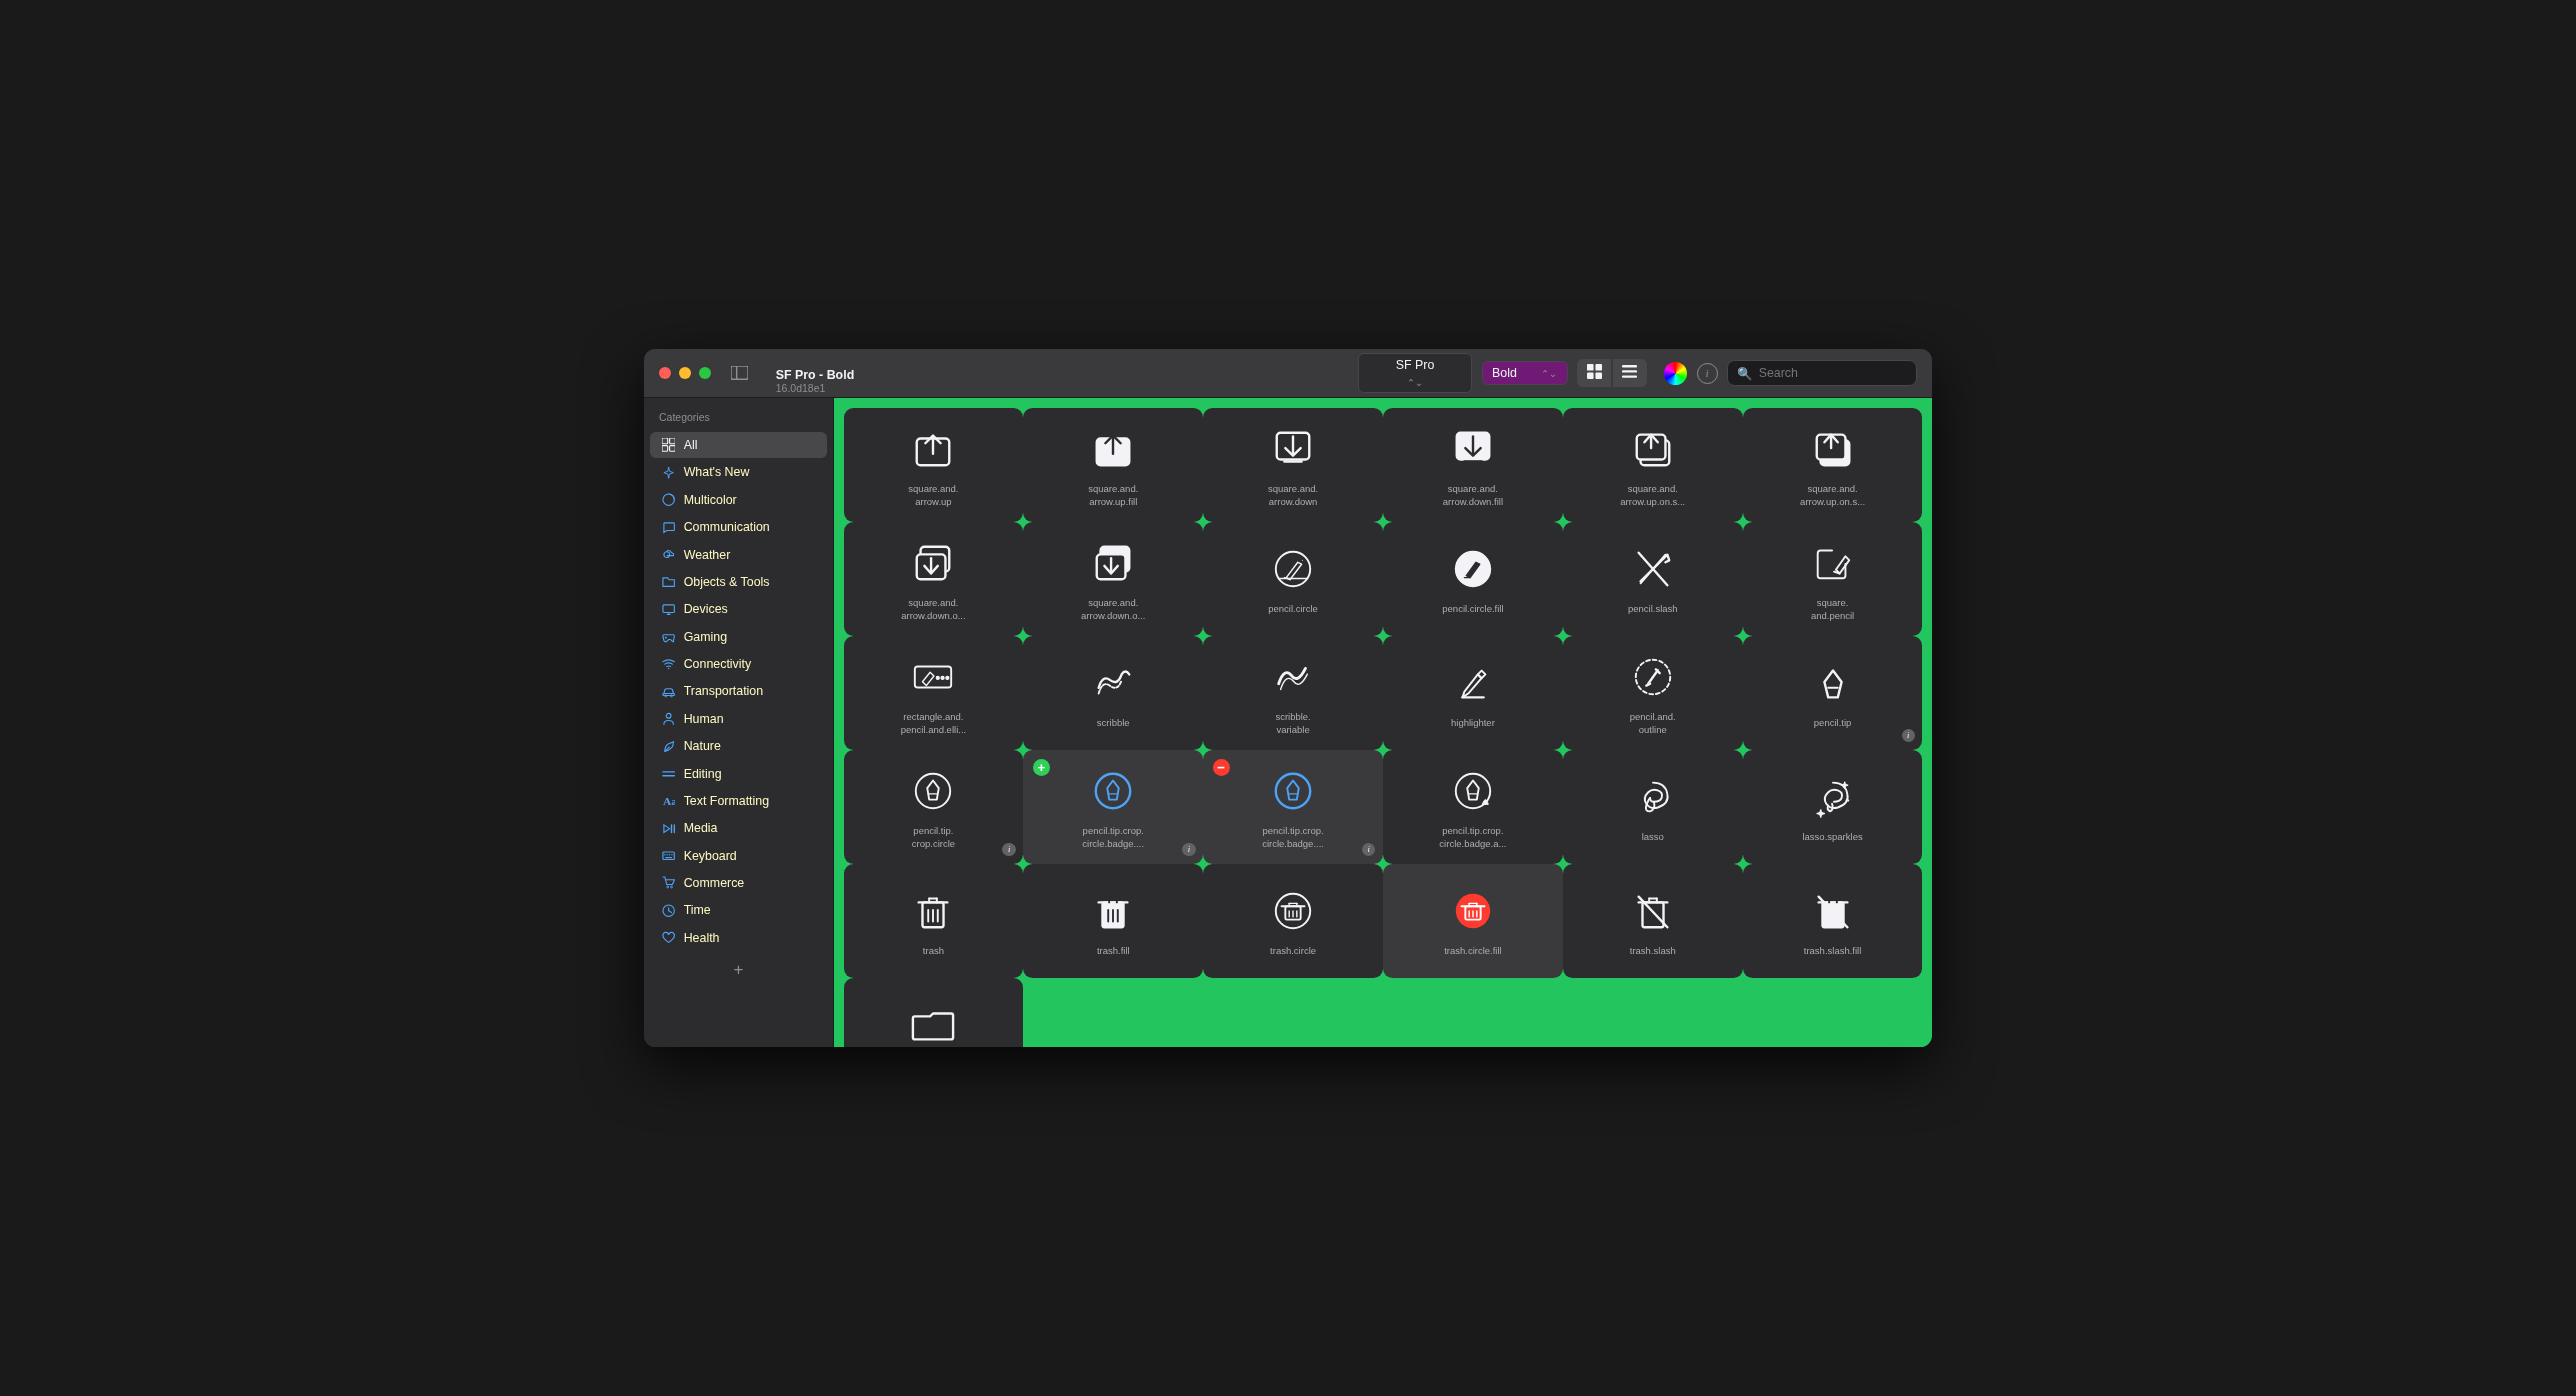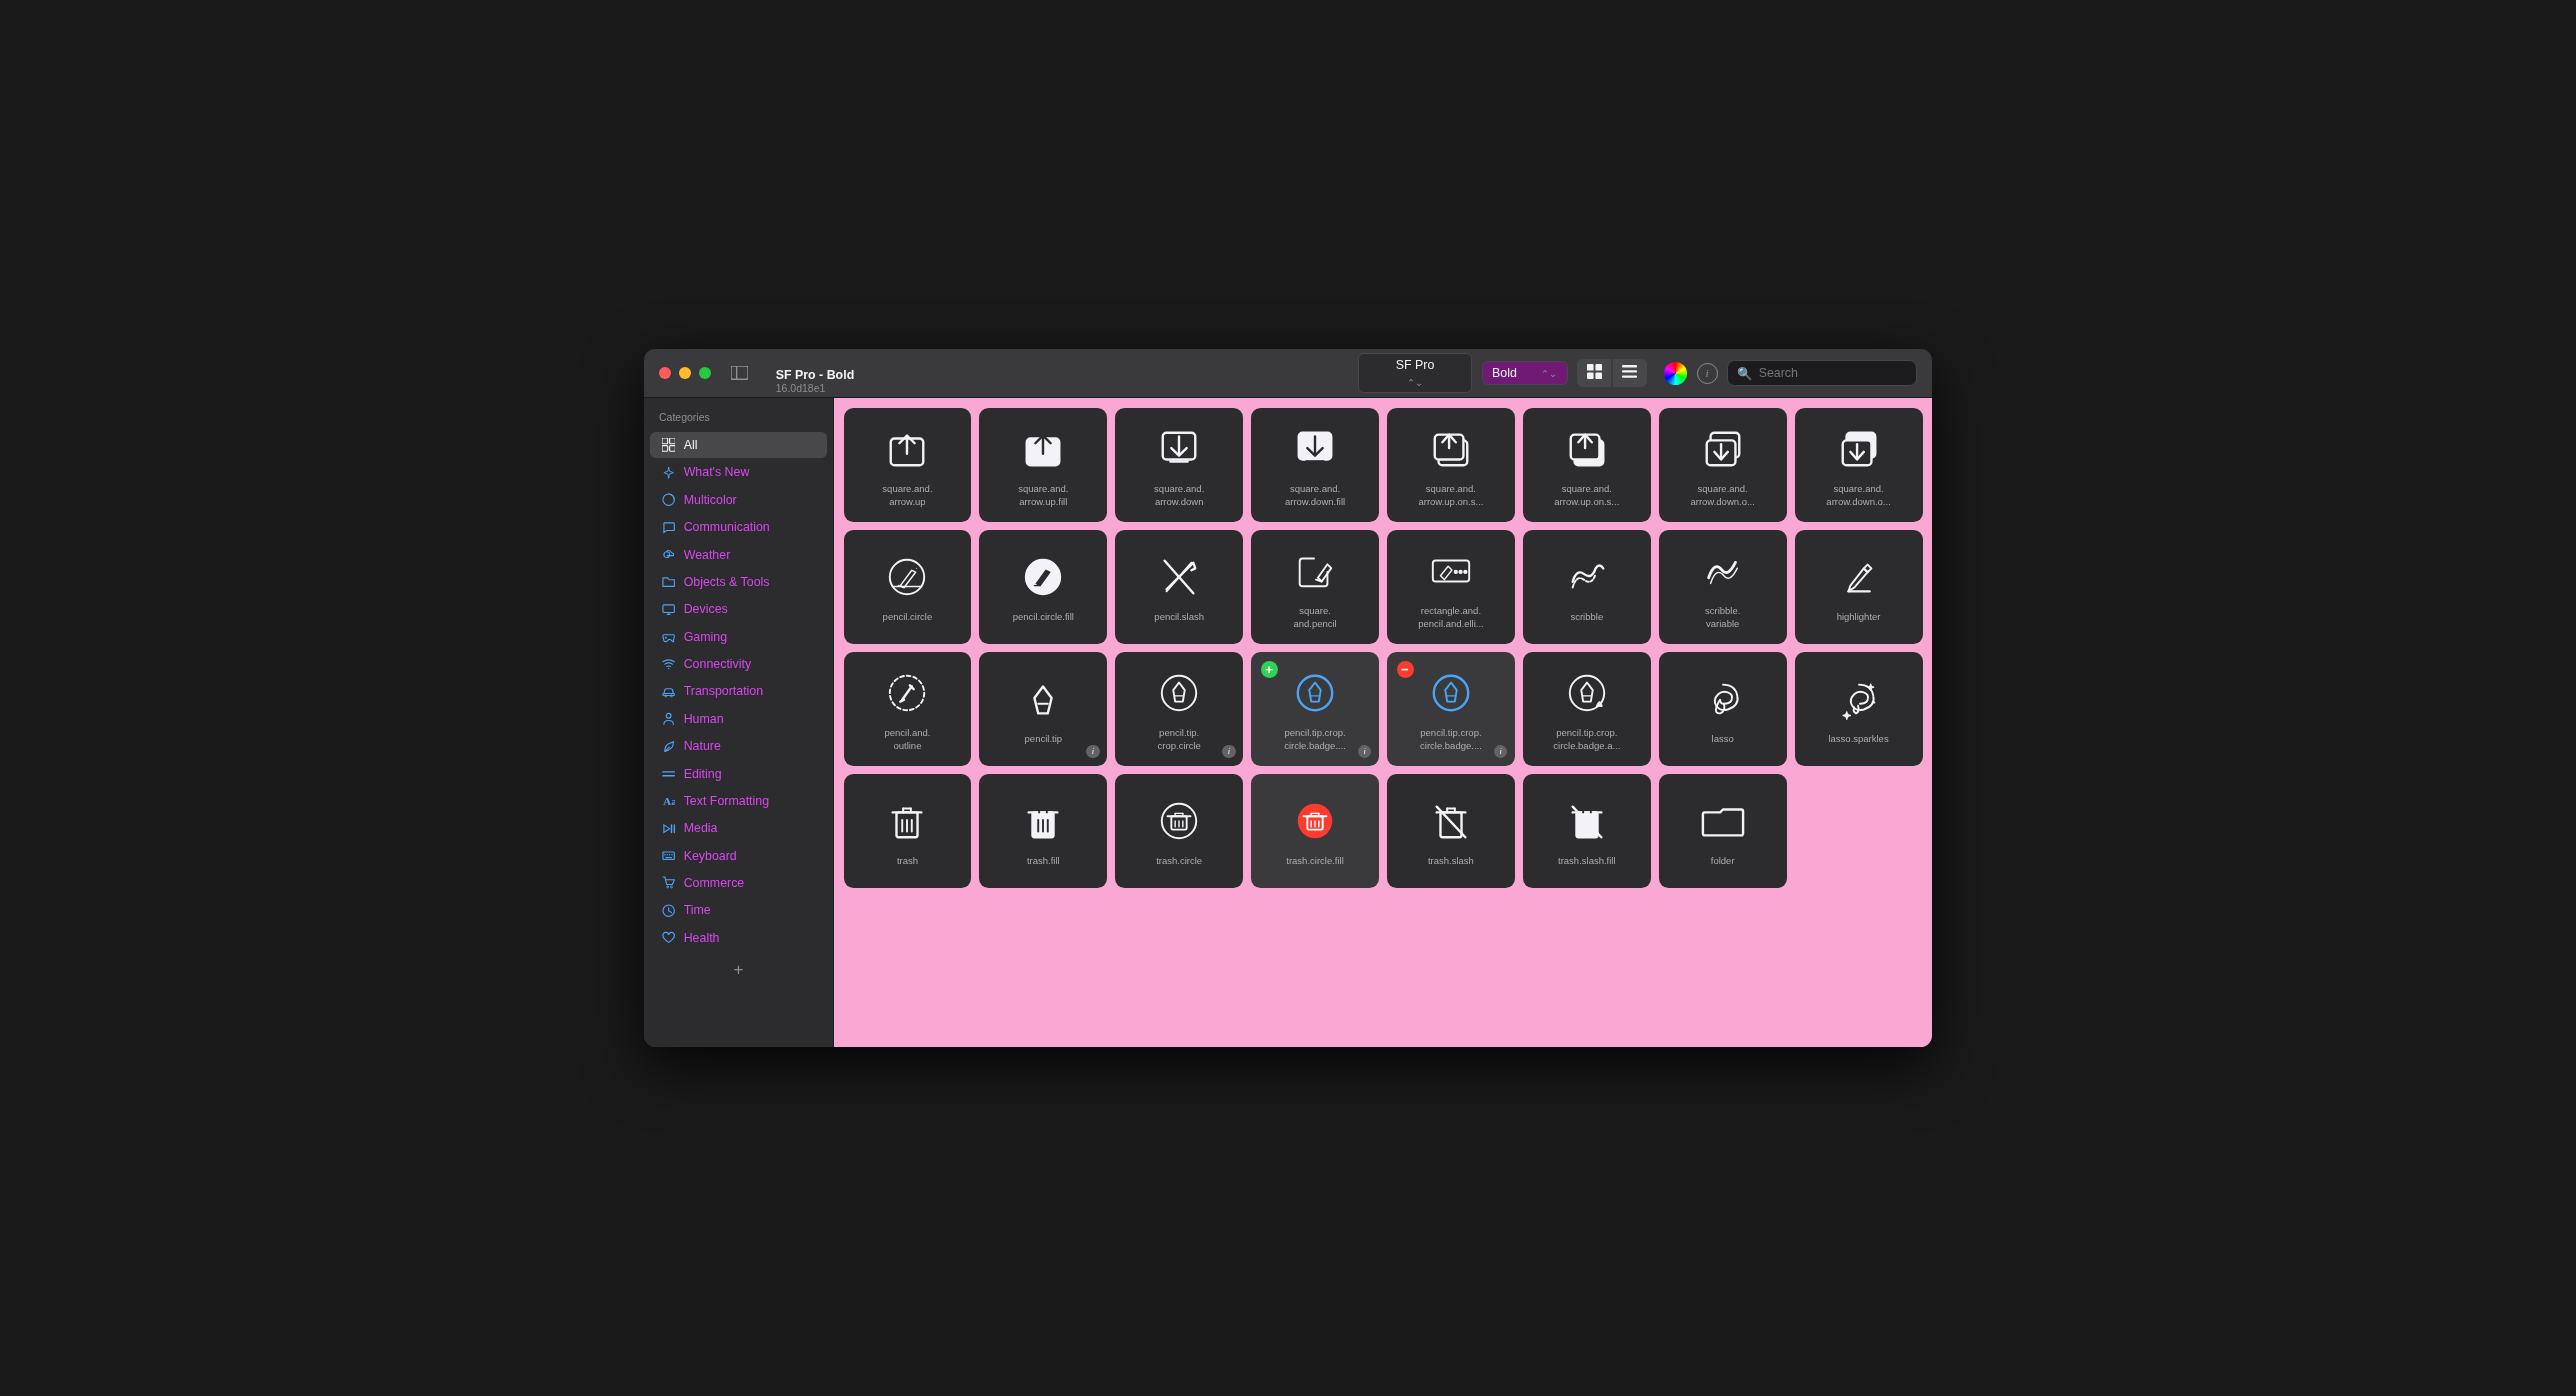--- a/index.html
+++ b/index.html
@@ -180,21 +180,21 @@
       text-transform: none;
     }
     .sidebar-item {
       display: flex;
       align-items: center;
       gap: 7.6px;
       padding: 5.7px 11.4px;
       cursor: pointer;
       border-radius: 5.7px;
       margin: 1px 5.7px;
-      color: #d946ef;
+      color: #fef9c3;
       font-size: 12.4px;
     }
     .sidebar-item.active {
       background: #48484a;
       color: #f2f2f7;
     }
     .sidebar-icon {
       width: 15px;
       height: 15px;
       display: flex;
@@ -208,26 +208,26 @@
       display: flex;
       align-items: center;
       justify-content: center;
       padding: 7.6px 15px;
       cursor: pointer;
       color: #8e8e93;
       font-size: 17px;
     }
     .icons-grid {
       flex: 1;
-      background: #f9a8d4;
+      background: #22c55e;
       overflow-y: auto;
       padding: 9.5px;
       display: grid;
-      grid-template-columns: repeat(8, 1fr);
-      gap: 8px;
+      grid-template-columns: repeat(6, 1fr);
+      gap: 0;
       align-content: start;
     }
     .icon-cell {
       background: #2c2c2e;
       border-radius: 9.5px;
       display: flex;
       flex-direction: column;
       align-items: center;
       justify-content: center;
       padding: 13.3px 7.6px 9.5px;

